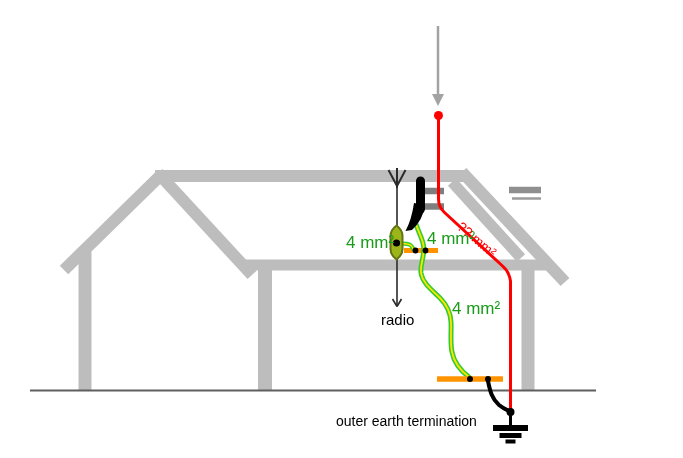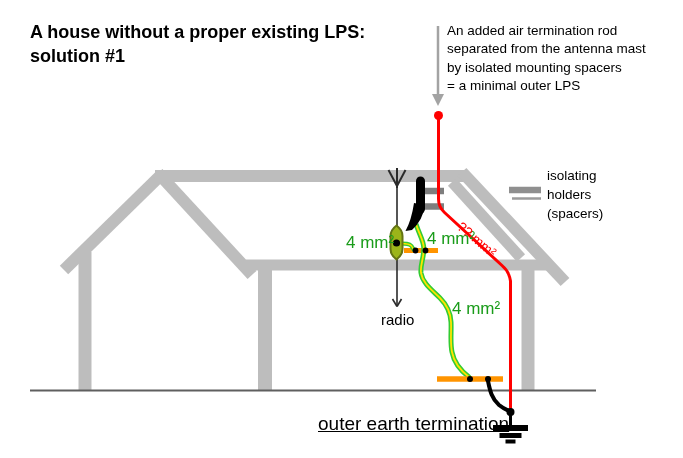--- a/index.html
+++ b/index.html
@@ -12,21 +12,21 @@
   .title {
     left:30px; top:20px; font-size:18px; font-weight:bold; line-height:24px; color:#000;
   }
   .annotation {
     left:447px; top:22px; font-size:13.5px; line-height:18.4px;
   }
   .spacers-label {
     left:547px; top:166px; font-size:13.5px; line-height:19px;
   }
   .radio-label { left:381px; top:311px; font-size:15px; }
-  .outer-earth-label { left:318px; top:413px; font-size:19px;text-decoration:underline; }
+  .outer-earth-label { left:336px; top:413px; font-size:14px; }
   .wire-label { position:absolute; font-size:17px; color:#1a9c1a; white-space:nowrap; }
   .wl-left { left:346px; top:233px; }
   .wl-mast { left:427px; top:229px; }
   .wl-down { left:452px; top:299px; }
   .wl-unknown {
     position:absolute; left:464px; top:219px; font-size:13.5px; color:#ff0000;
     transform:rotate(40deg); transform-origin:0 0; white-space:nowrap;
   }
 </style>
 </head>
@@ -109,29 +109,20 @@
 
     <g stroke="#000">
       <circle cx="510.5" cy="412" r="4" fill="#000" stroke="none"></circle>
       <line x1="510.5" y1="412" x2="510.5" y2="425" stroke-width="3"></line>
       <line x1="493" y1="428" x2="528" y2="428" stroke-width="6"></line>
       <line x1="499.5" y1="435.5" x2="521.5" y2="435.5" stroke-width="5"></line>
       <line x1="505.5" y1="441.5" x2="515.5" y2="441.5" stroke-width="4"></line>
     </g>
   </svg>
 
-  <div class="t title">A house without a proper existing LPS:
-solution #1</div>
-  <div class="t annotation">An added air termination rod
-separated from the antenna mast
-by isolated mounting spacers
-= a minimal outer LPS</div>
-  <div class="t spacers-label">isolating
-holders
-(spacers)</div>
   <div class="t radio-label">radio</div>
   <div class="t outer-earth-label">outer earth termination</div>
   <div class="wire-label wl-left">4 mm²</div>
   <div class="wire-label wl-mast">4 mm²</div>
   <div class="wire-label wl-down">4 mm²</div>
   <div class="wl-unknown">?? mm²</div>
 
 </div>
 
 </body></html>

